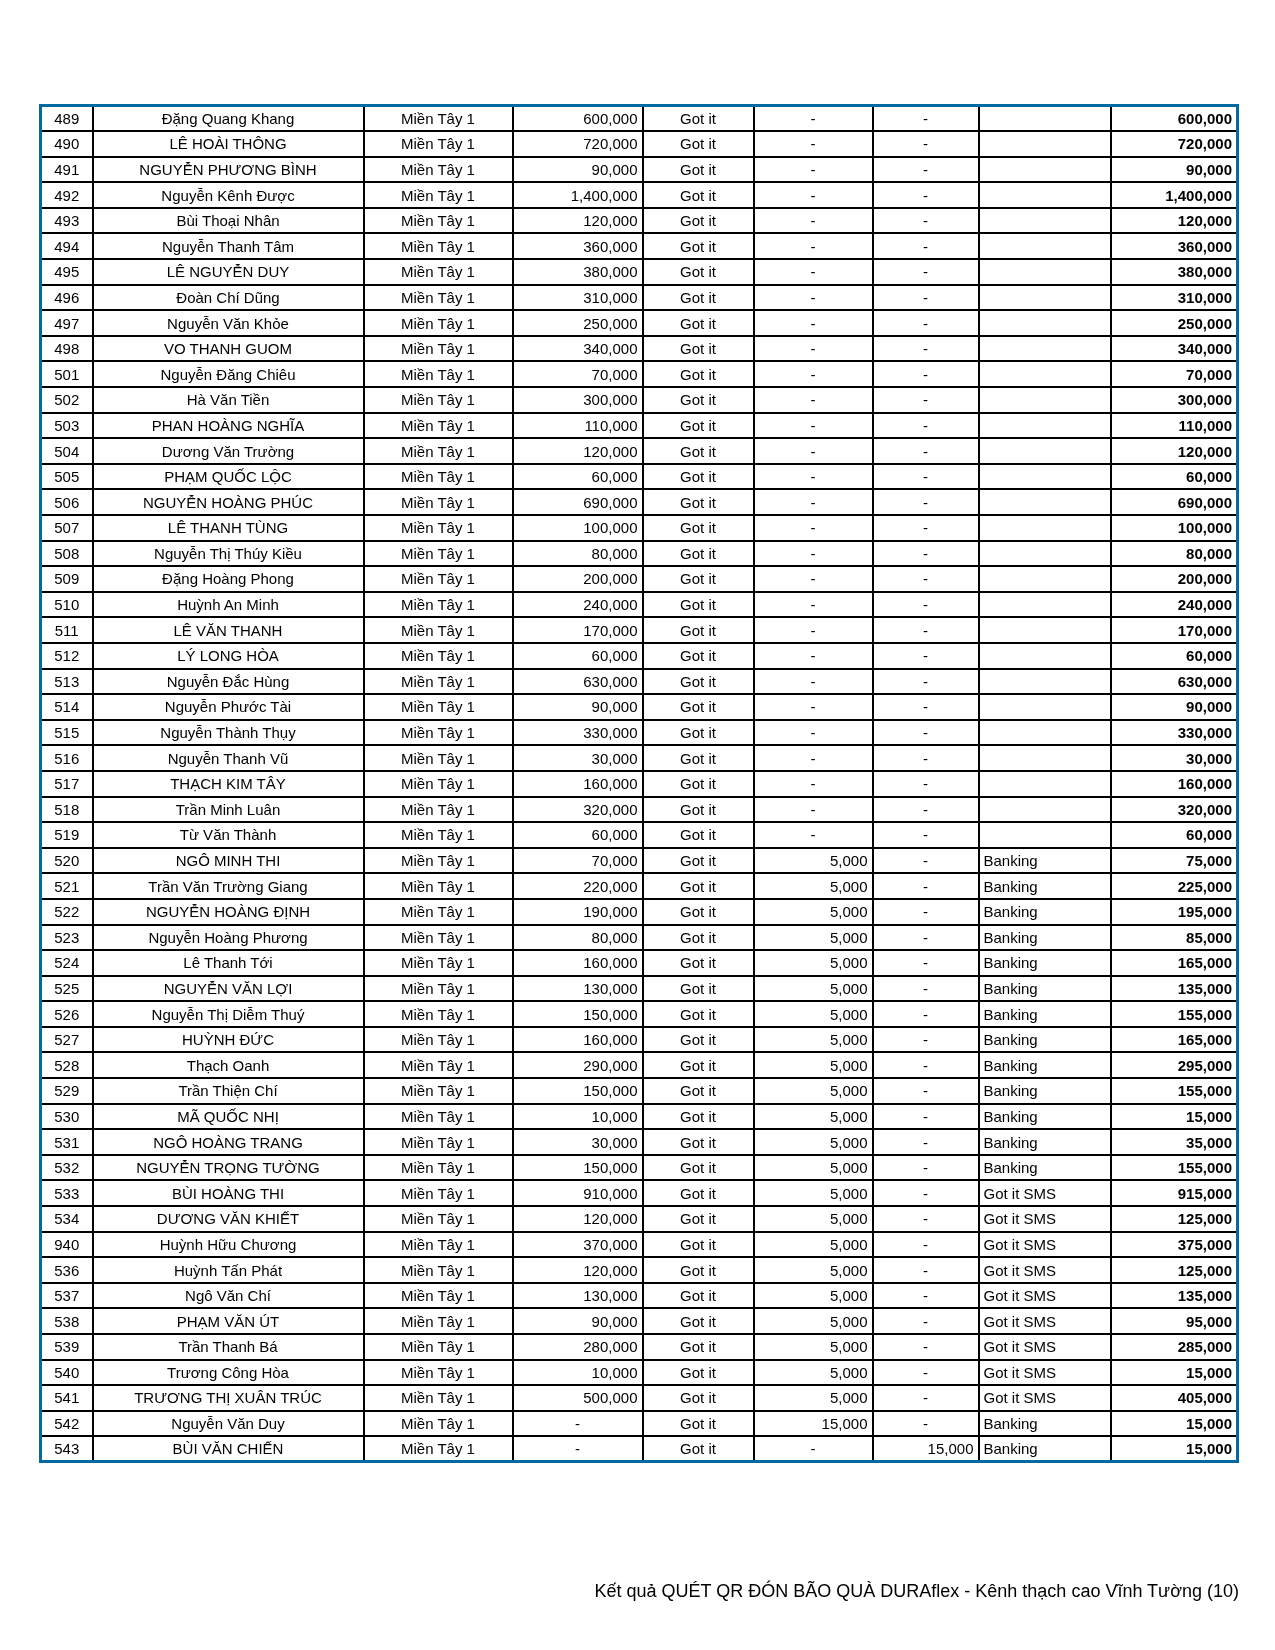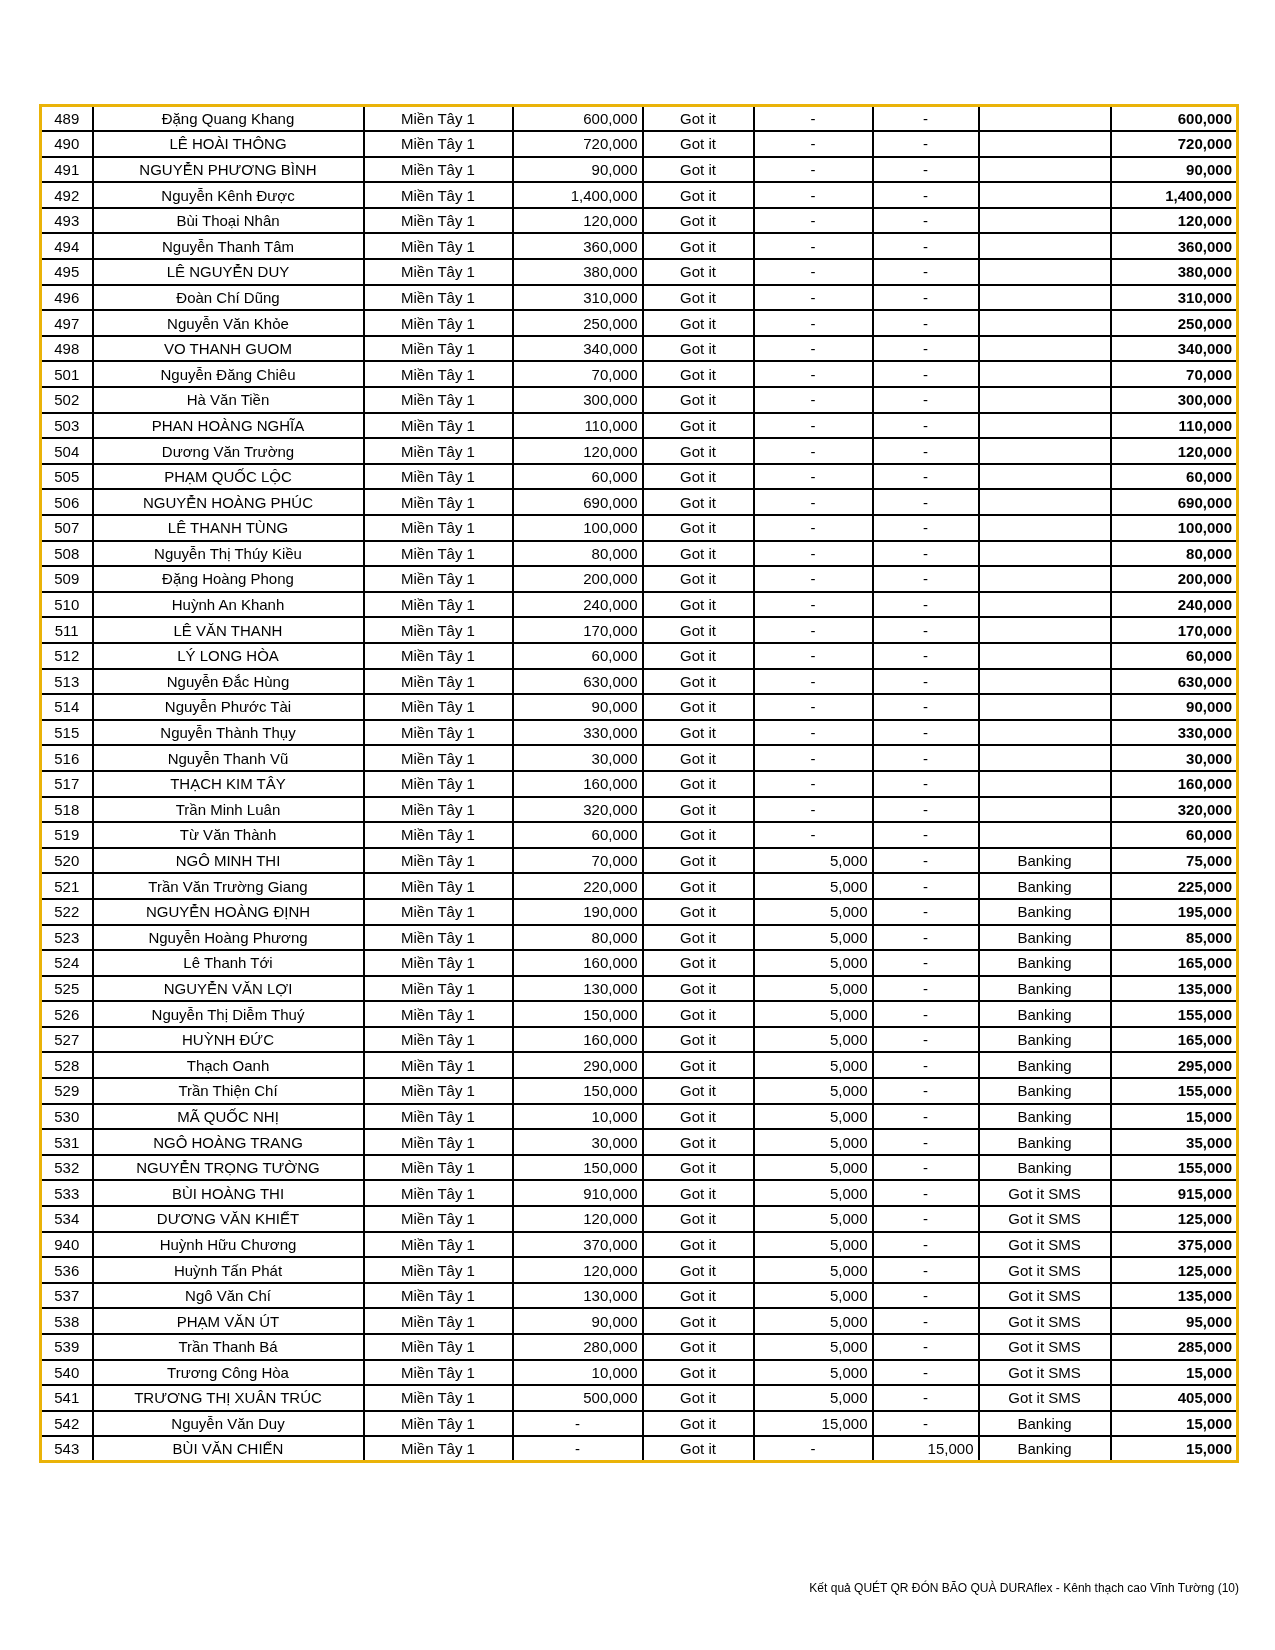--- a/index.html
+++ b/index.html
@@ -9,42 +9,42 @@
     position:relative;
     font-family:"Liberation Sans","DejaVu Sans",sans-serif;
     color:#000;
   }
   table.results {
     position:absolute;
     left:39px; top:104px;
     width:1198px;
     border-collapse:collapse;
     table-layout:fixed;
-    border:3px solid #eab308;
+    border:3px solid #0369a1;
   }
   table.results tr { height:25.6px; }
   table.results td {
     border:2px solid #000;
     font-size:15px;
     line-height:1;
     padding:0 4px;
     white-space:nowrap;
     overflow:hidden;
     vertical-align:middle;
   }
   td.c-center { text-align:center; }
   td.c-num    { text-align:right; padding-right:9px; }
-  td.c-left   { text-align:center;  padding-left:8px; }
+  td.c-left   { text-align:left;  padding-left:8px; }
   td.c-bold   { font-weight:bold; }
   td.dash     { text-align:center; padding-right:4px; }
   .page-footer {
     position:absolute;
     top:1581px;
     right:36px;
-    font-size:12px;
+    font-size:18px;
     text-align:right;
     white-space:nowrap;
   }
 </style>
 </head>
 <body>
 
 <table class="results">
   <colgroup>
     <col style="width:52px">
@@ -262,21 +262,21 @@
         <td class="c-center">Miền Tây 1</td>
         <td class="c-num">200,000</td>
         <td class="c-center">Got it</td>
         <td class="c-num dash">-</td>
         <td class="c-num dash">-</td>
         <td class="c-left"></td>
         <td class="c-num c-bold">200,000</td>
       </tr>
       <tr>
         <td class="c-center">510</td>
-        <td class="c-center">Huỳnh An Khanh</td>
+        <td class="c-center">Huỳnh An Minh</td>
         <td class="c-center">Miền Tây 1</td>
         <td class="c-num">240,000</td>
         <td class="c-center">Got it</td>
         <td class="c-num dash">-</td>
         <td class="c-num dash">-</td>
         <td class="c-left"></td>
         <td class="c-num c-bold">240,000</td>
       </tr>
       <tr>
         <td class="c-center">511</td>

